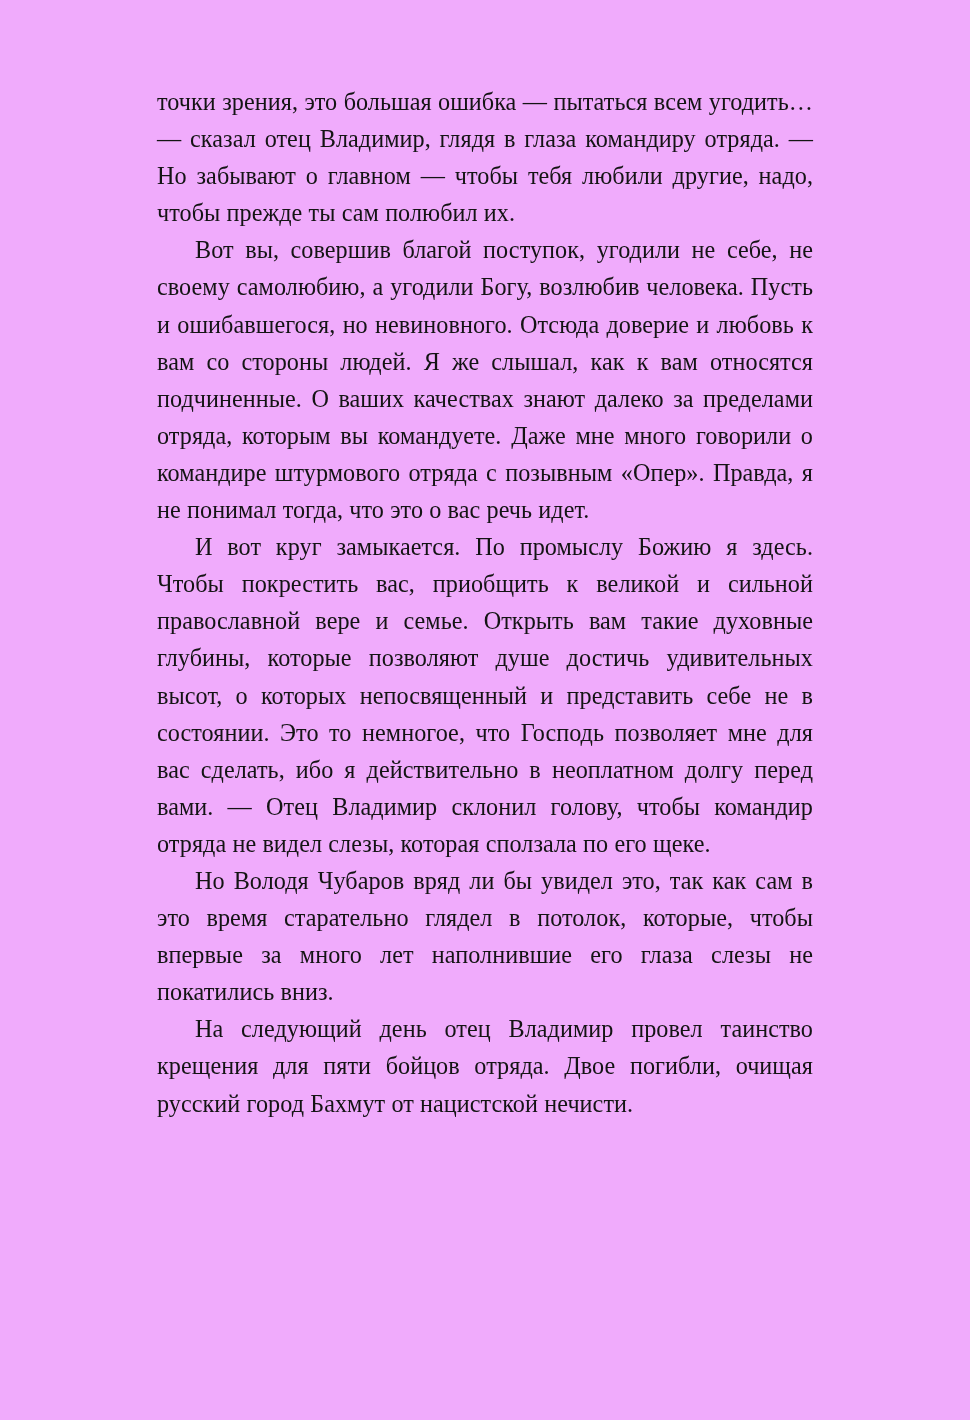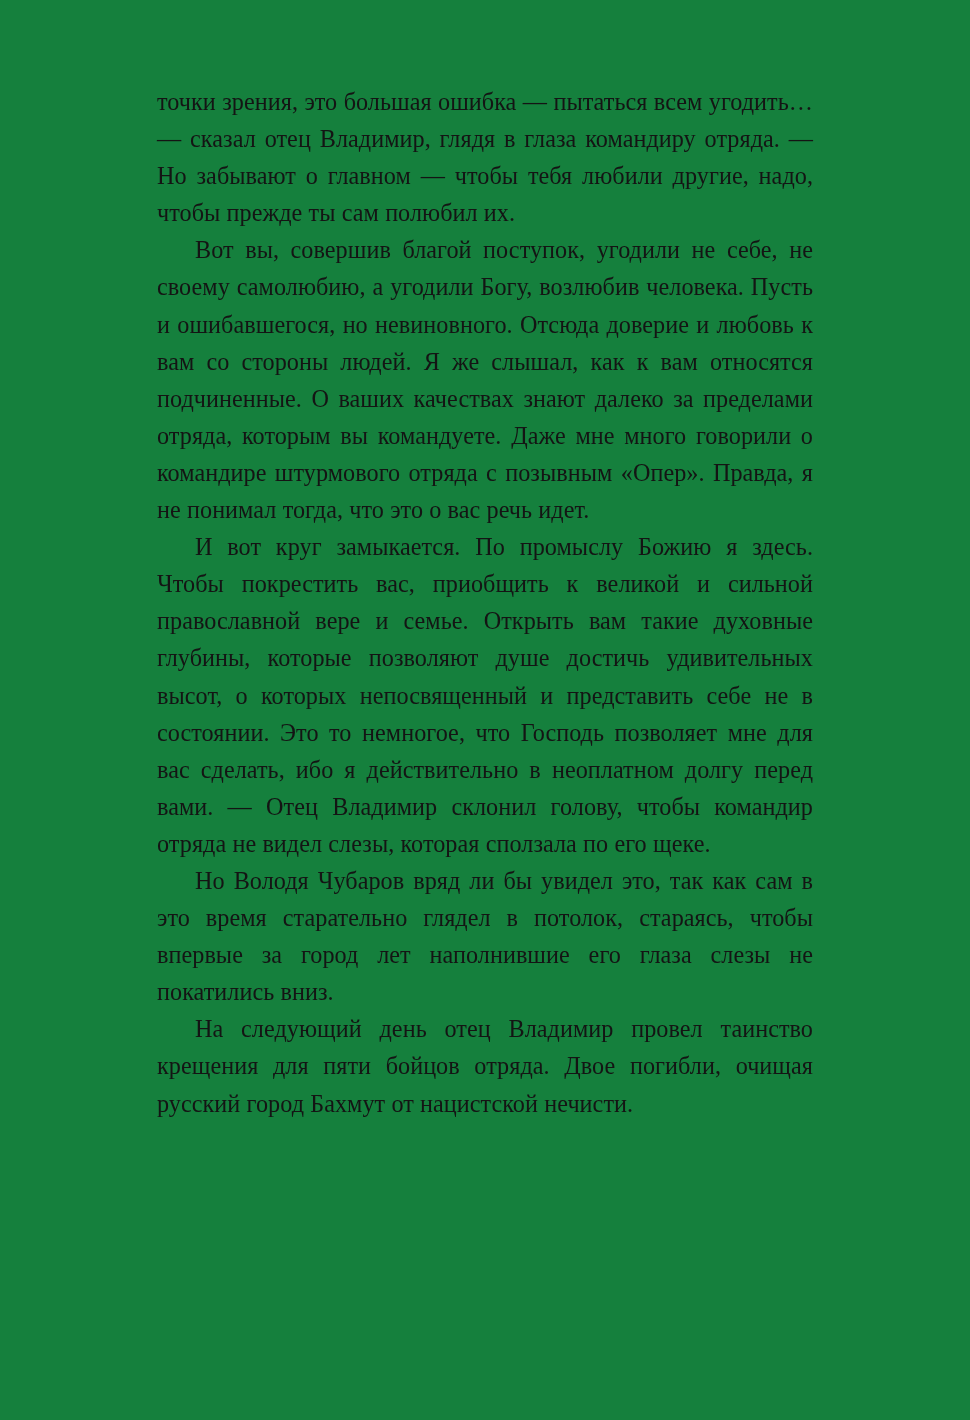--- a/index.html
+++ b/index.html
@@ -12,21 +12,21 @@
     height: 1420px;
     background: #ffffff;
     font-family: "Liberation Serif", "DejaVu Serif", serif;
     overflow: hidden;
   }
 
   .page {
     position: relative;
     width: 970px;
     height: 1420px;
-    background: #15803d;
+    background: #f0abfc;
     box-sizing: border-box;
   }
 
   .text-block {
     position: absolute;
     left: 157px;
     top: 83px;
     width: 656px;
   }
 
@@ -55,16 +55,16 @@
   }
 </style>
 </head>
 <body>
 
 <div class="page">
   <div class="text-block">
     <p class="para no-indent">точки зрения, это большая ошибка — пытаться всем угодить… — сказал отец Владимир, глядя в глаза командиру отряда. — Но забывают о главном — чтобы тебя любили другие, надо, чтобы прежде ты сам полюбил их.</p>
     <p class="para">Вот вы, совершив благой поступок, угодили не себе, не своему самолюбию, а угодили Богу, возлюбив человека. Пусть и ошибавшегося, но невиновного. Отсюда доверие и любовь к вам со стороны людей. Я же слышал, как к вам относятся подчиненные. О ваших качествах знают далеко за пределами отряда, которым вы командуете. Даже мне много говорили о командире штурмового отряда с позывным «Опер». Правда, я не понимал тогда, что это о вас речь идет.</p>
     <p class="para">И вот круг замыкается. По промыслу Божию я здесь. Чтобы покрестить вас, приобщить к великой и сильной православной вере и семье. Открыть вам такие духовные глубины, которые позволяют душе достичь удивительных высот, о которых непосвященный и представить себе не в состоянии. Это то немногое, что Господь позволяет мне для вас сделать, ибо я действительно в неоплатном долгу перед вами. — Отец Владимир склонил голову, чтобы командир отряда не видел слезы, которая сползала по его щеке.</p>
-    <p class="para">Но Володя Чубаров вряд ли бы увидел это, так как сам в это время старательно глядел в потолок, стараясь, чтобы впервые за город лет наполнившие его глаза слезы не покатились вниз.</p>
+    <p class="para">Но Володя Чубаров вряд ли бы увидел это, так как сам в это время старательно глядел в потолок, которые, чтобы впервые за много лет наполнившие его глаза слезы не покатились вниз.</p>
     <p class="para">На следующий день отец Владимир провел таинство крещения для пяти бойцов отряда. Двое погибли, очищая русский город Бахмут от нацистской нечисти.</p>
   </div>
 </div>
 
 </body></html>

